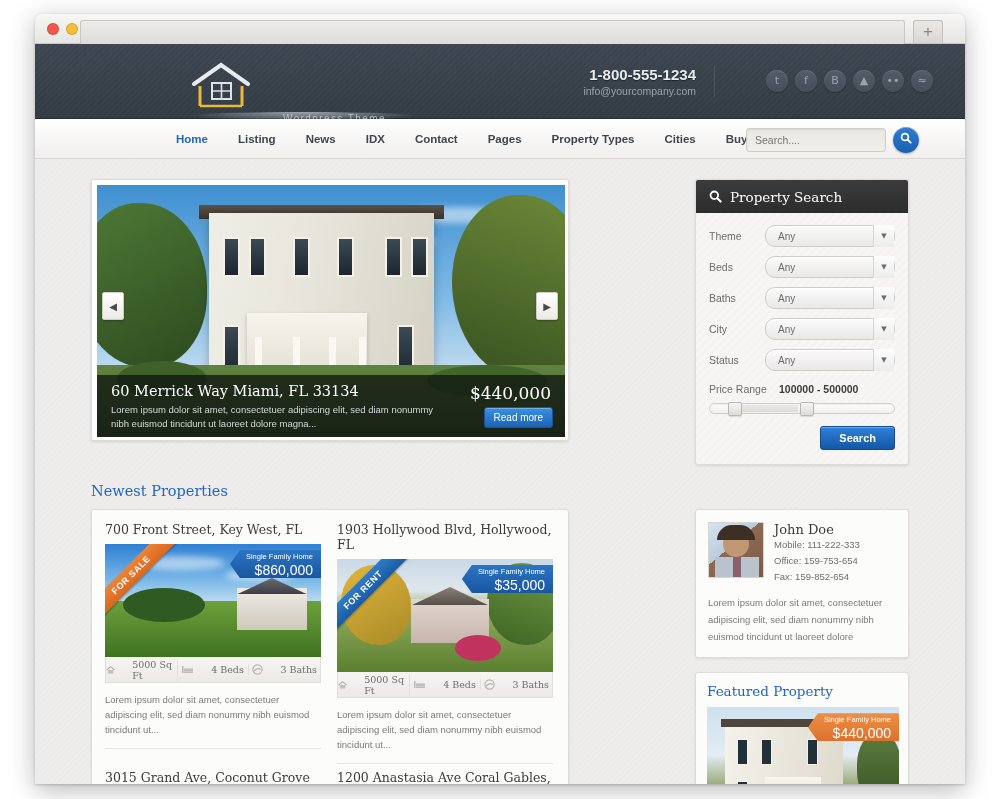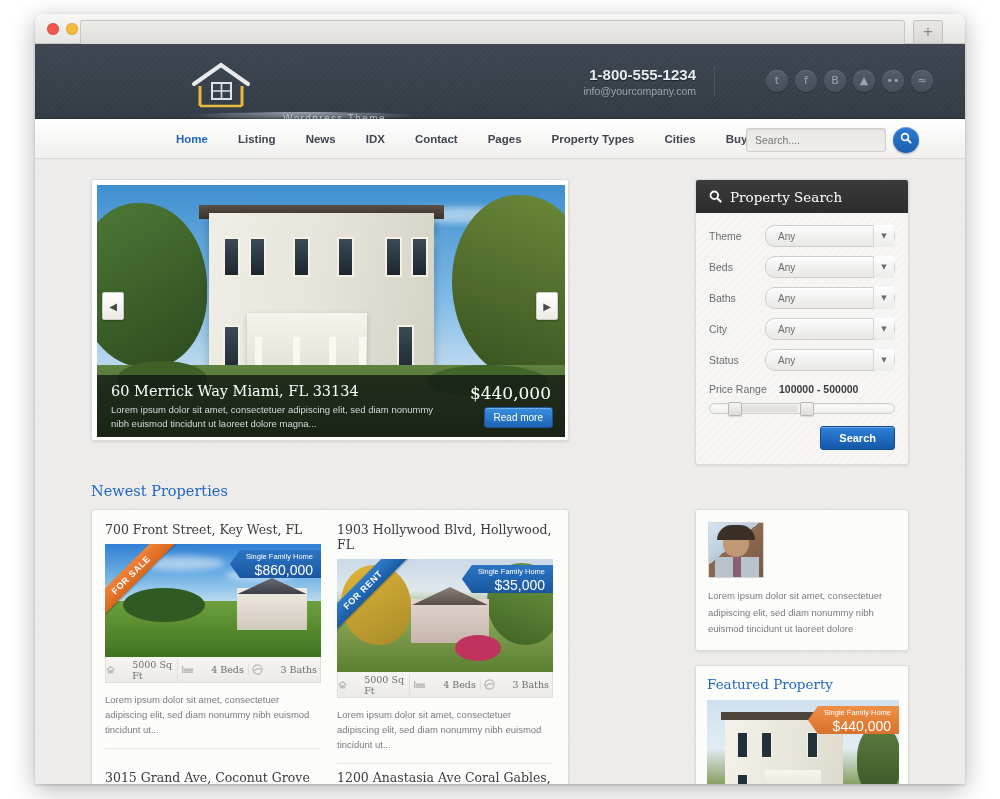--- a/index.html
+++ b/index.html
@@ -588,20 +588,26 @@
             <div class="right-col">
               <div class="panel agent">
                 <div class="agent-top">
                   <div class="agent-photo">
                     <div style="position:absolute;left:0;top:0;right:0;height:100%;background:linear-gradient(140deg,#d7e5f1 0%,#b9cbdb 42%,#8e6a52 42%,#7c5944 100%);"></div>
                     <div style="position:absolute;left:14px;top:8px;width:26px;height:26px;border-radius:50%;background:#c09773;"></div>
                     <div style="position:absolute;left:8px;top:2px;width:38px;height:15px;border-radius:16px 16px 0 0;background:#3c2f26;"></div>
                     <div style="position:absolute;left:6px;top:34px;width:44px;height:24px;background:#b9c3cd;"></div>
                     <div style="position:absolute;left:24px;top:34px;width:8px;height:24px;background:#8a5f72;"></div>
                   </div>
+                  <div>
+                    <div class="agent-name">John Doe</div>
+                    <div class="agent-line">Mobile: 111-222-333</div>
+                    <div class="agent-line">Office: 159-753-654</div>
+                    <div class="agent-line">Fax: 159-852-654</div>
+                  </div>
                 </div>
                 <div class="agent-bio">Lorem ipsum dolor sit amet, consectetuer adipiscing elit, sed diam nonummy nibh euismod tincidunt ut laoreet dolore</div>
               </div>
 
               <div class="panel feat-panel">
                 <div class="feat-title">Featured Property</div>
                 <div class="feat-thumb">
                   <div style="position:absolute;inset:0;background:linear-gradient(#cfe0ee 0%,#e3ecf3 40%,#8fa36b 68%,#5f7a42 100%);"></div>
                   <div style="position:absolute;left:18px;top:16px;width:118px;height:104px;background:linear-gradient(100deg,#f4f2ea,#ddd9cc);"></div>
                   <div style="position:absolute;left:14px;top:12px;width:128px;height:8px;background:#4e463c;"></div>

